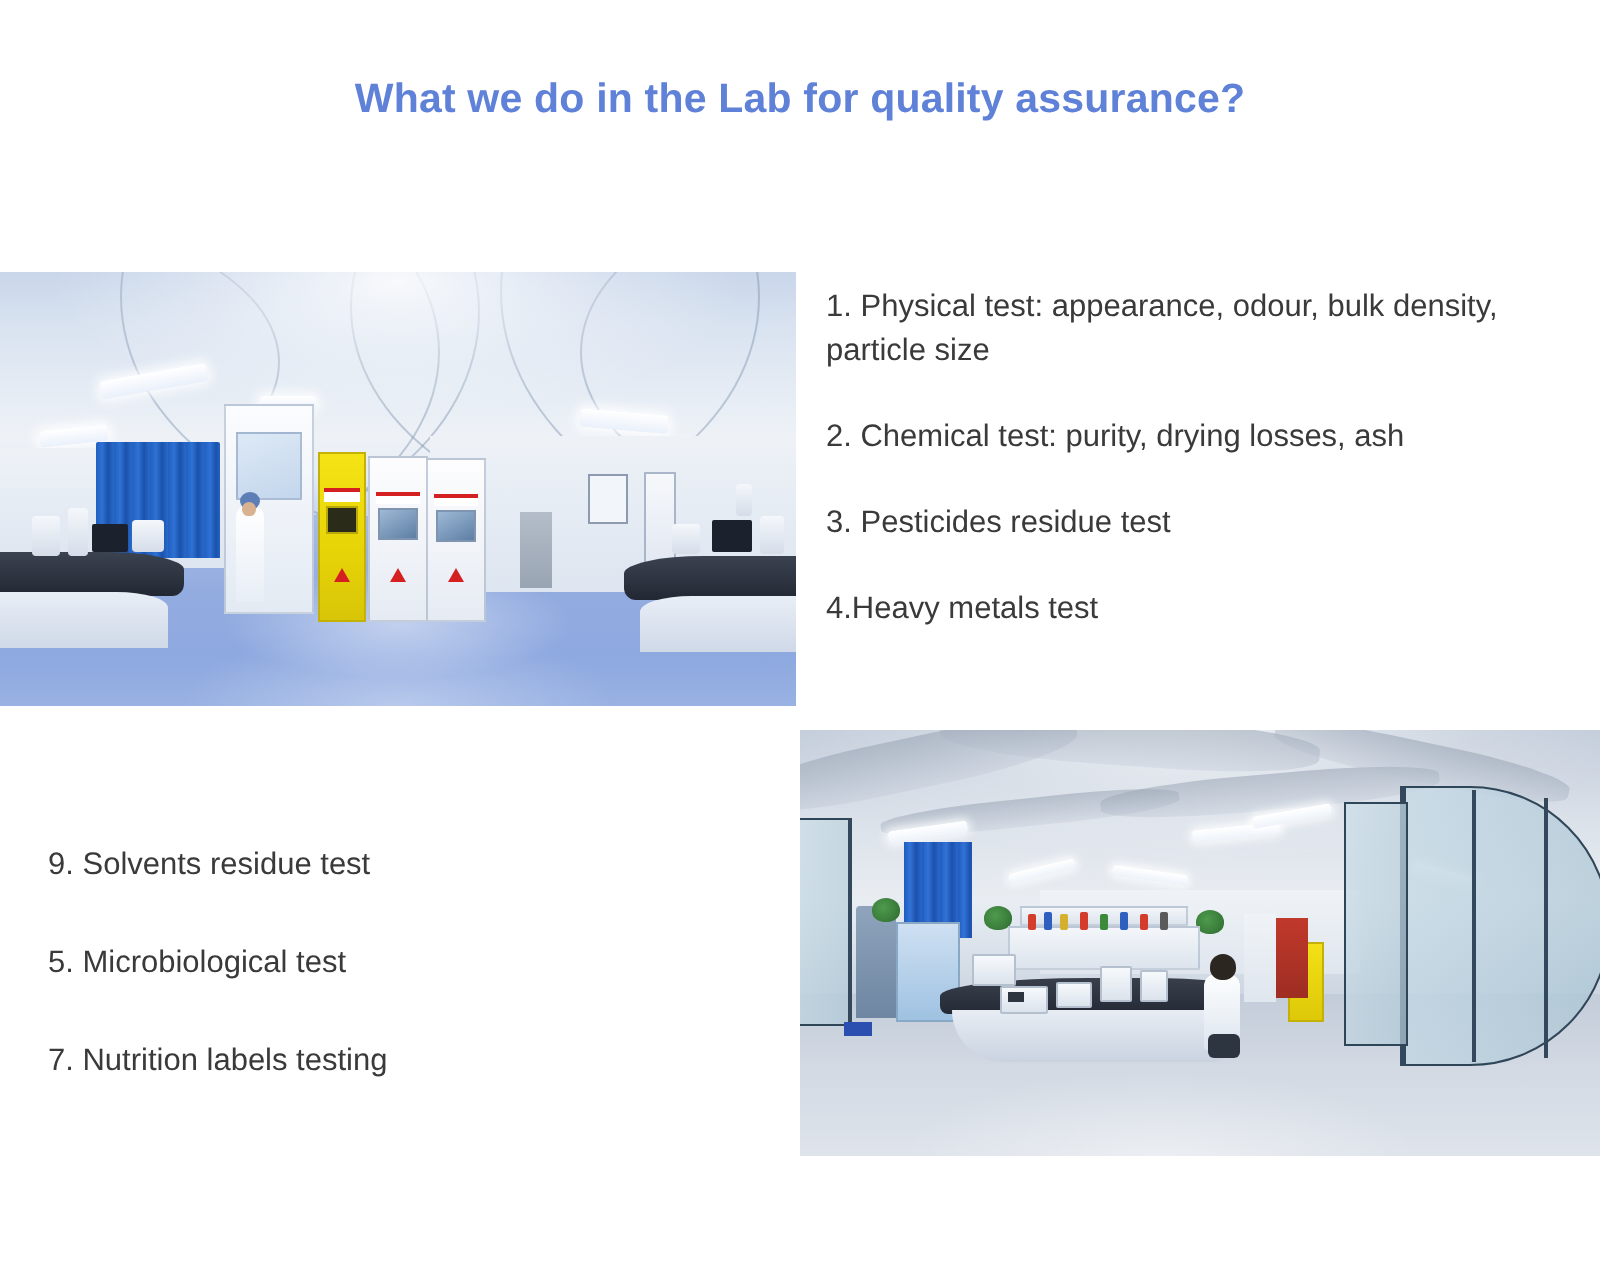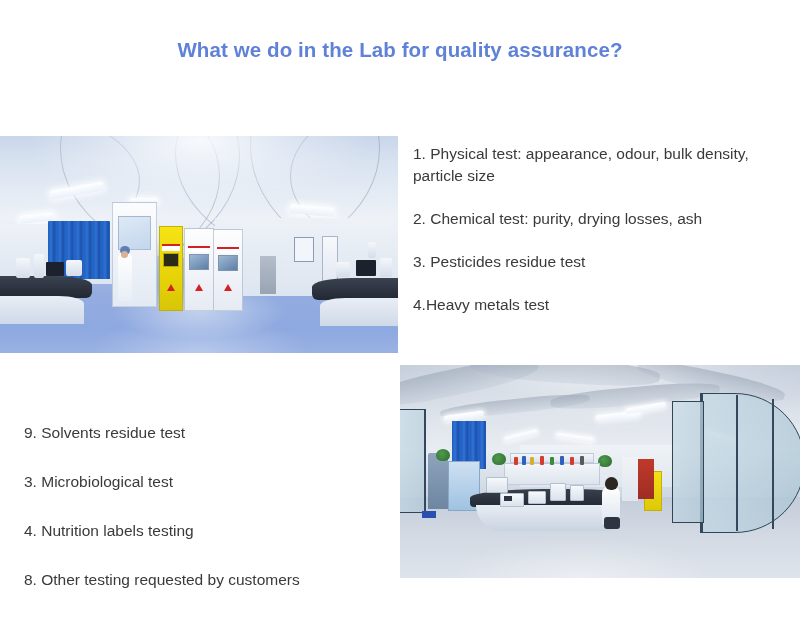--- a/index.html
+++ b/index.html
@@ -486,18 +486,17 @@
 
   <div class="list-block top-right">
     <div class="list-item wrap">1. Physical test: appearance, odour, bulk density, particle size</div>
     <div class="list-item">2. Chemical test: purity, drying losses, ash</div>
     <div class="list-item">3. Pesticides residue test</div>
     <div class="list-item">4.Heavy metals test</div>
   </div>
 
   <div class="list-block bottom-left">
     <div class="list-item">9. Solvents residue test</div>
-    <div class="list-item">3. Microbiological test</div>
-    <div class="list-item">4. Nutrition labels testing</div>
-    <div class="list-item">8. Other testing requested by customers</div>
+    <div class="list-item">5. Microbiological test</div>
+    <div class="list-item">7. Nutrition labels testing</div>
   </div>
 
 </div>
 
 </body></html>

